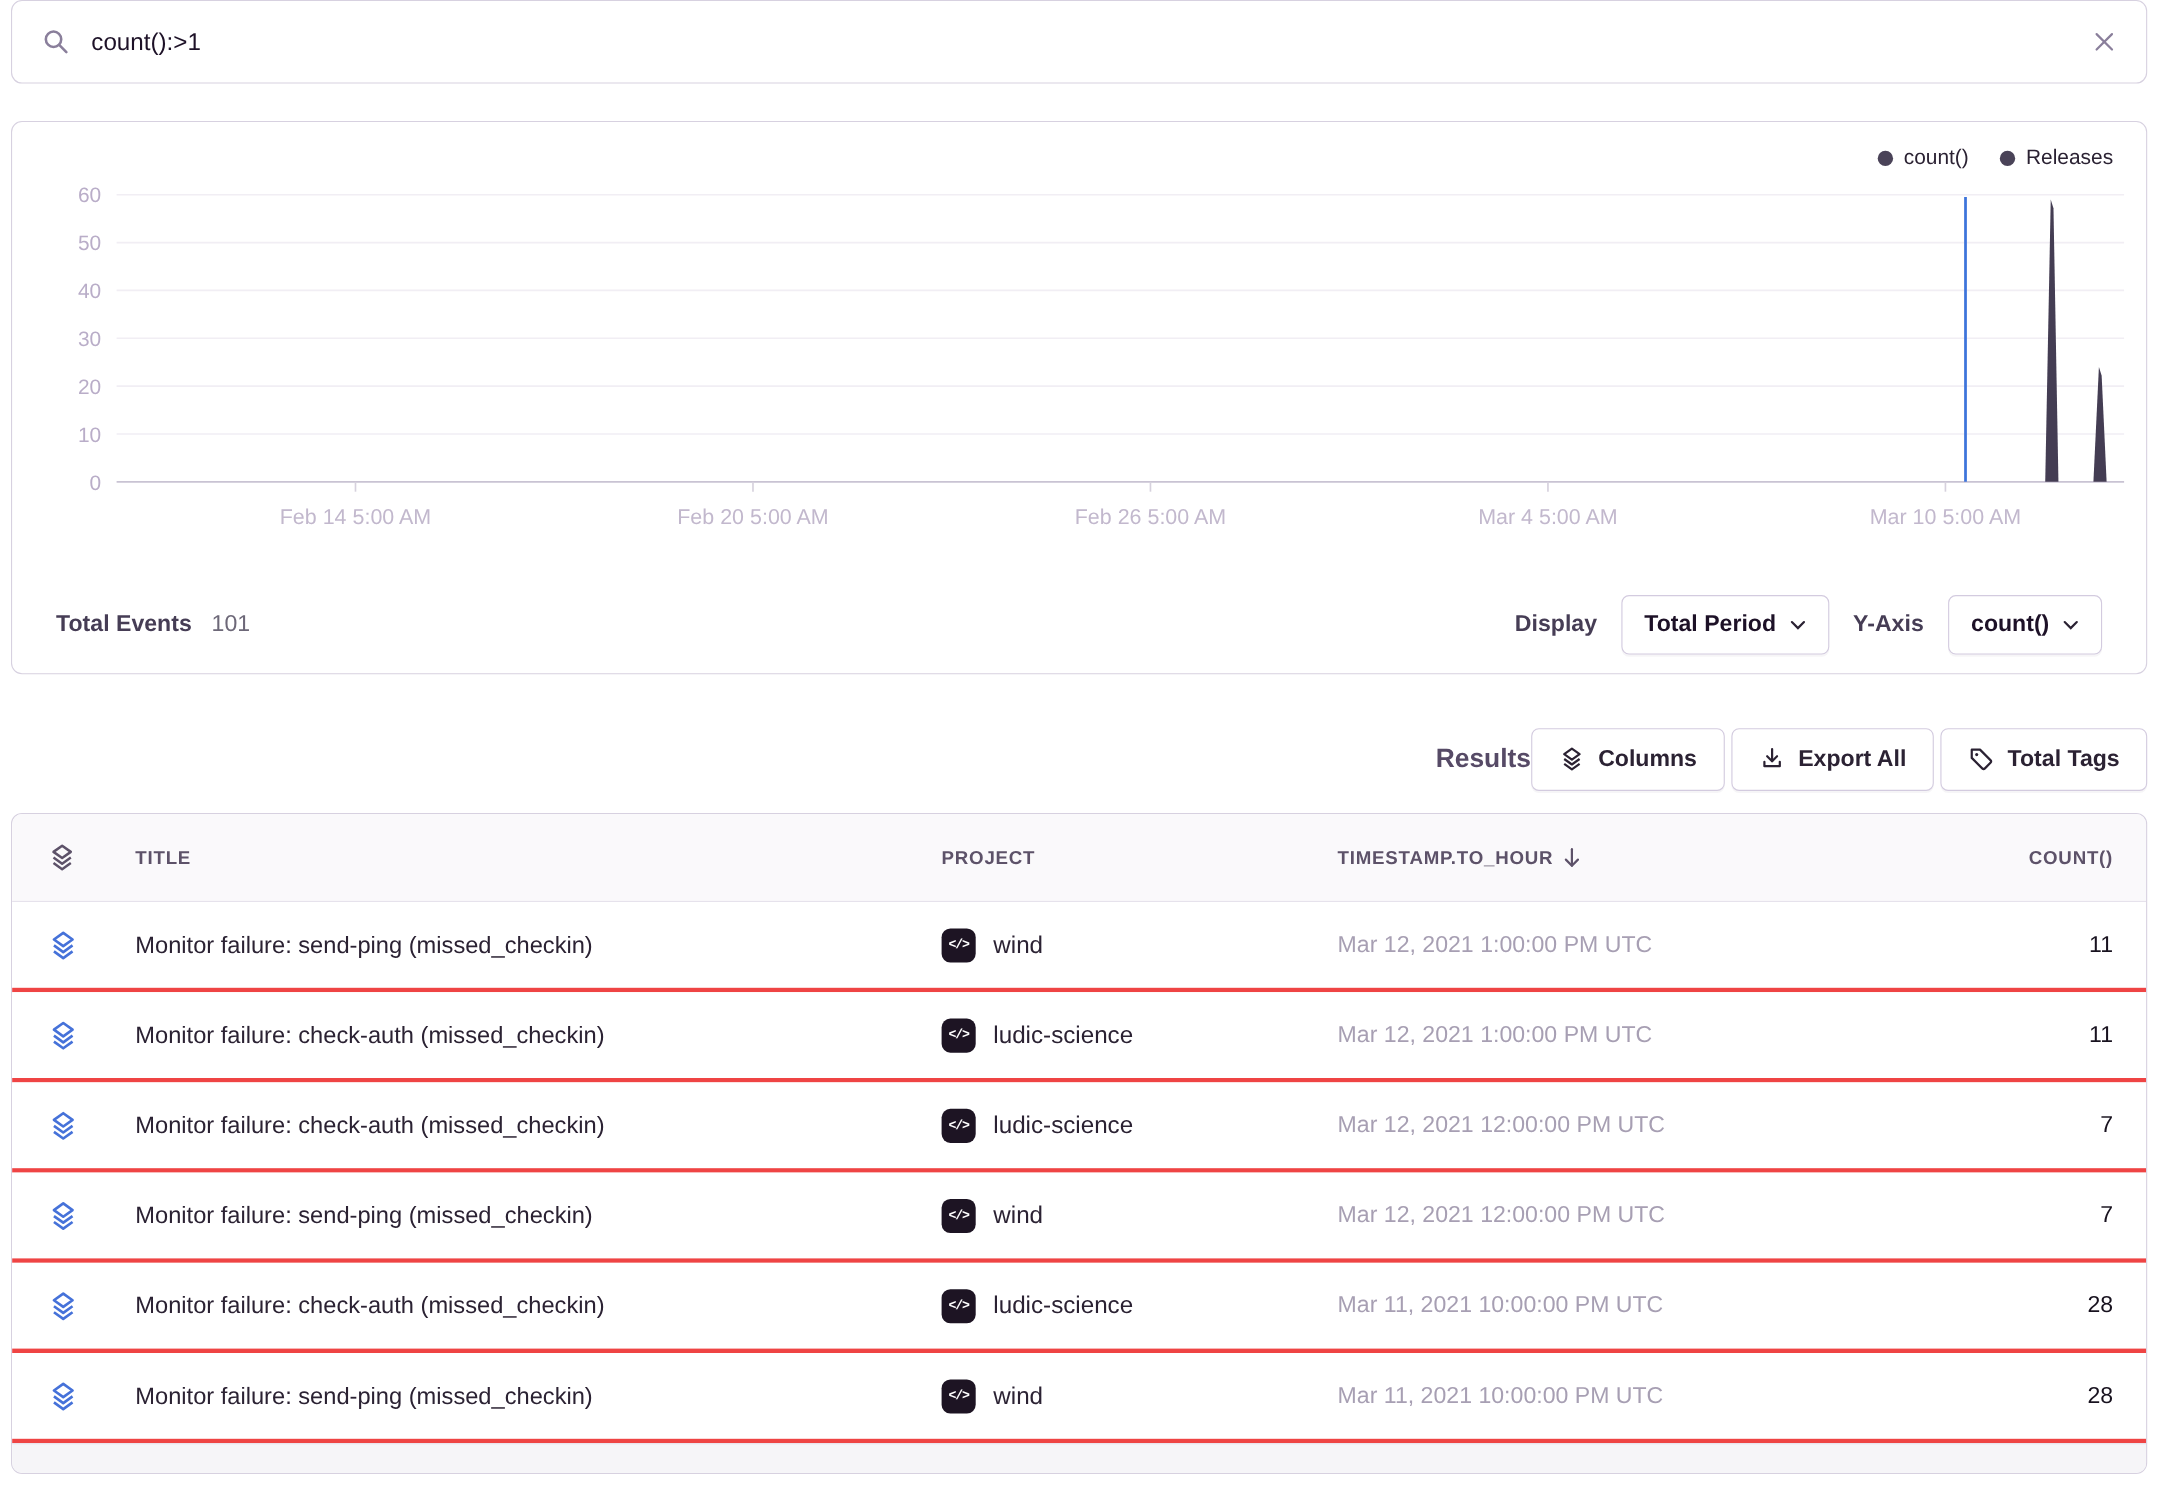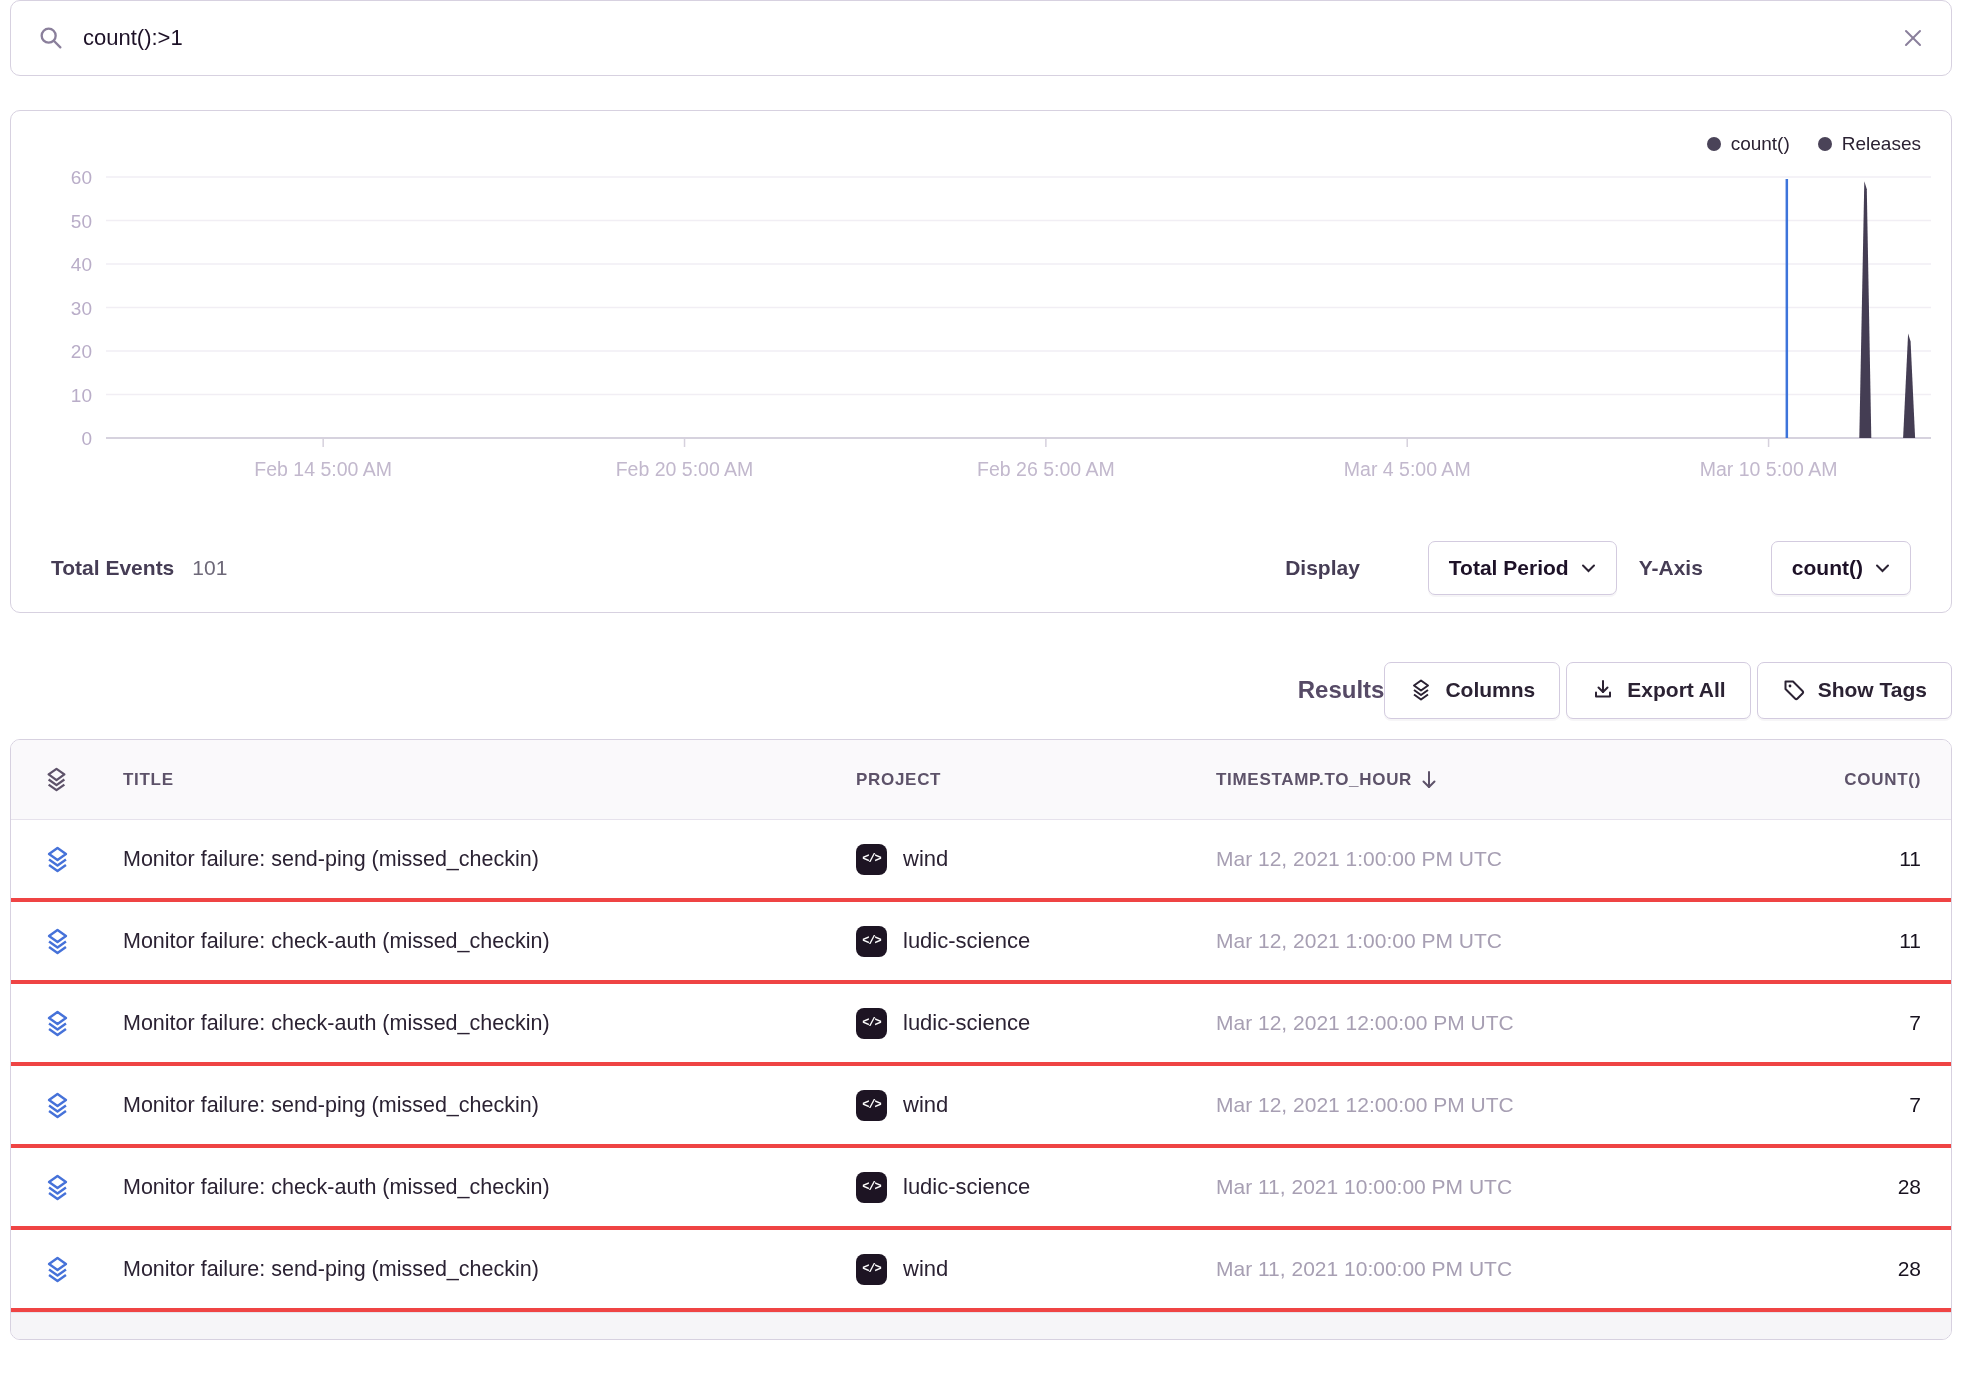--- a/index.html
+++ b/index.html
@@ -38,21 +38,20 @@
   }
   .total-events-label { font-size:21px; font-weight:bold; color:#463d55; }
   .total-events-value { font-size:21px; color:#6d6878; margin-left:18px; }
   .footer-controls { margin-left:auto; display:flex; align-items:center; gap:22px; }
   .control-label { font-size:21px; font-weight:bold; color:#463d55; }
   .dropdown-btn {
     height:54px; padding:0 20px; border:1.5px solid #d3cbdf; border-radius:7px;
     background:#fff; display:flex; align-items:center; gap:12px; cursor:pointer;
     font-family:inherit; font-size:21px; font-weight:600; color:#1d1127;
     box-shadow:0 2px 0 rgba(77,57,102,0.05);
-    margin-left:46px;
   }
   
   .results-row {
     margin:48px 10px 20px; height:58px;
     display:flex; align-items:center; justify-content:flex-end;
   }
   .results-title { font-size:24px; font-weight:bold; color:#564a66; }
   .results-buttons { display:flex; gap:6px; }
   .action-btn {
     height:57px; padding:0 24px; border:1.5px solid #d3cbdf; border-radius:7px;
@@ -185,21 +184,21 @@
           <path d="M7.5 9.5 L12 14 L16.5 9.5"></path>
           <path d="M5 14.5 V18.5 H19 V14.5"></path>
       </svg>
       <span>Export All</span>
     </button>
     <button class="action-btn">
       <svg width="24" height="24" viewBox="0 0 24 24" fill="none" stroke="#2b2233" stroke-width="2" stroke-linejoin="round">
         <path d="M3.5 3.5 H11 L20.5 13 a1.8 1.8 0 0 1 0 2.5 L15.5 20.5 a1.8 1.8 0 0 1 -2.5 0 L3.5 11 Z"></path>
         <circle cx="8" cy="8" r="1.4" fill="#2b2233" stroke="none"></circle>
       </svg>
-      <span>Show Tags</span>
+      <span>Total Tags</span>
     </button>
   </div>
 </div>
 
 <div class="panel table-panel">
   <div class="t-grid t-header">
     <span class="row-icon">
       <svg width="27" height="27" viewBox="0 0 24 24" fill="none" stroke="#5d5269" stroke-width="2" stroke-linejoin="round">
         <path d="M12 2.5 L19 7.5 L12 12.5 L5 7.5 Z"></path>
           <path d="M5 12 L12 17 L19 12"></path>

